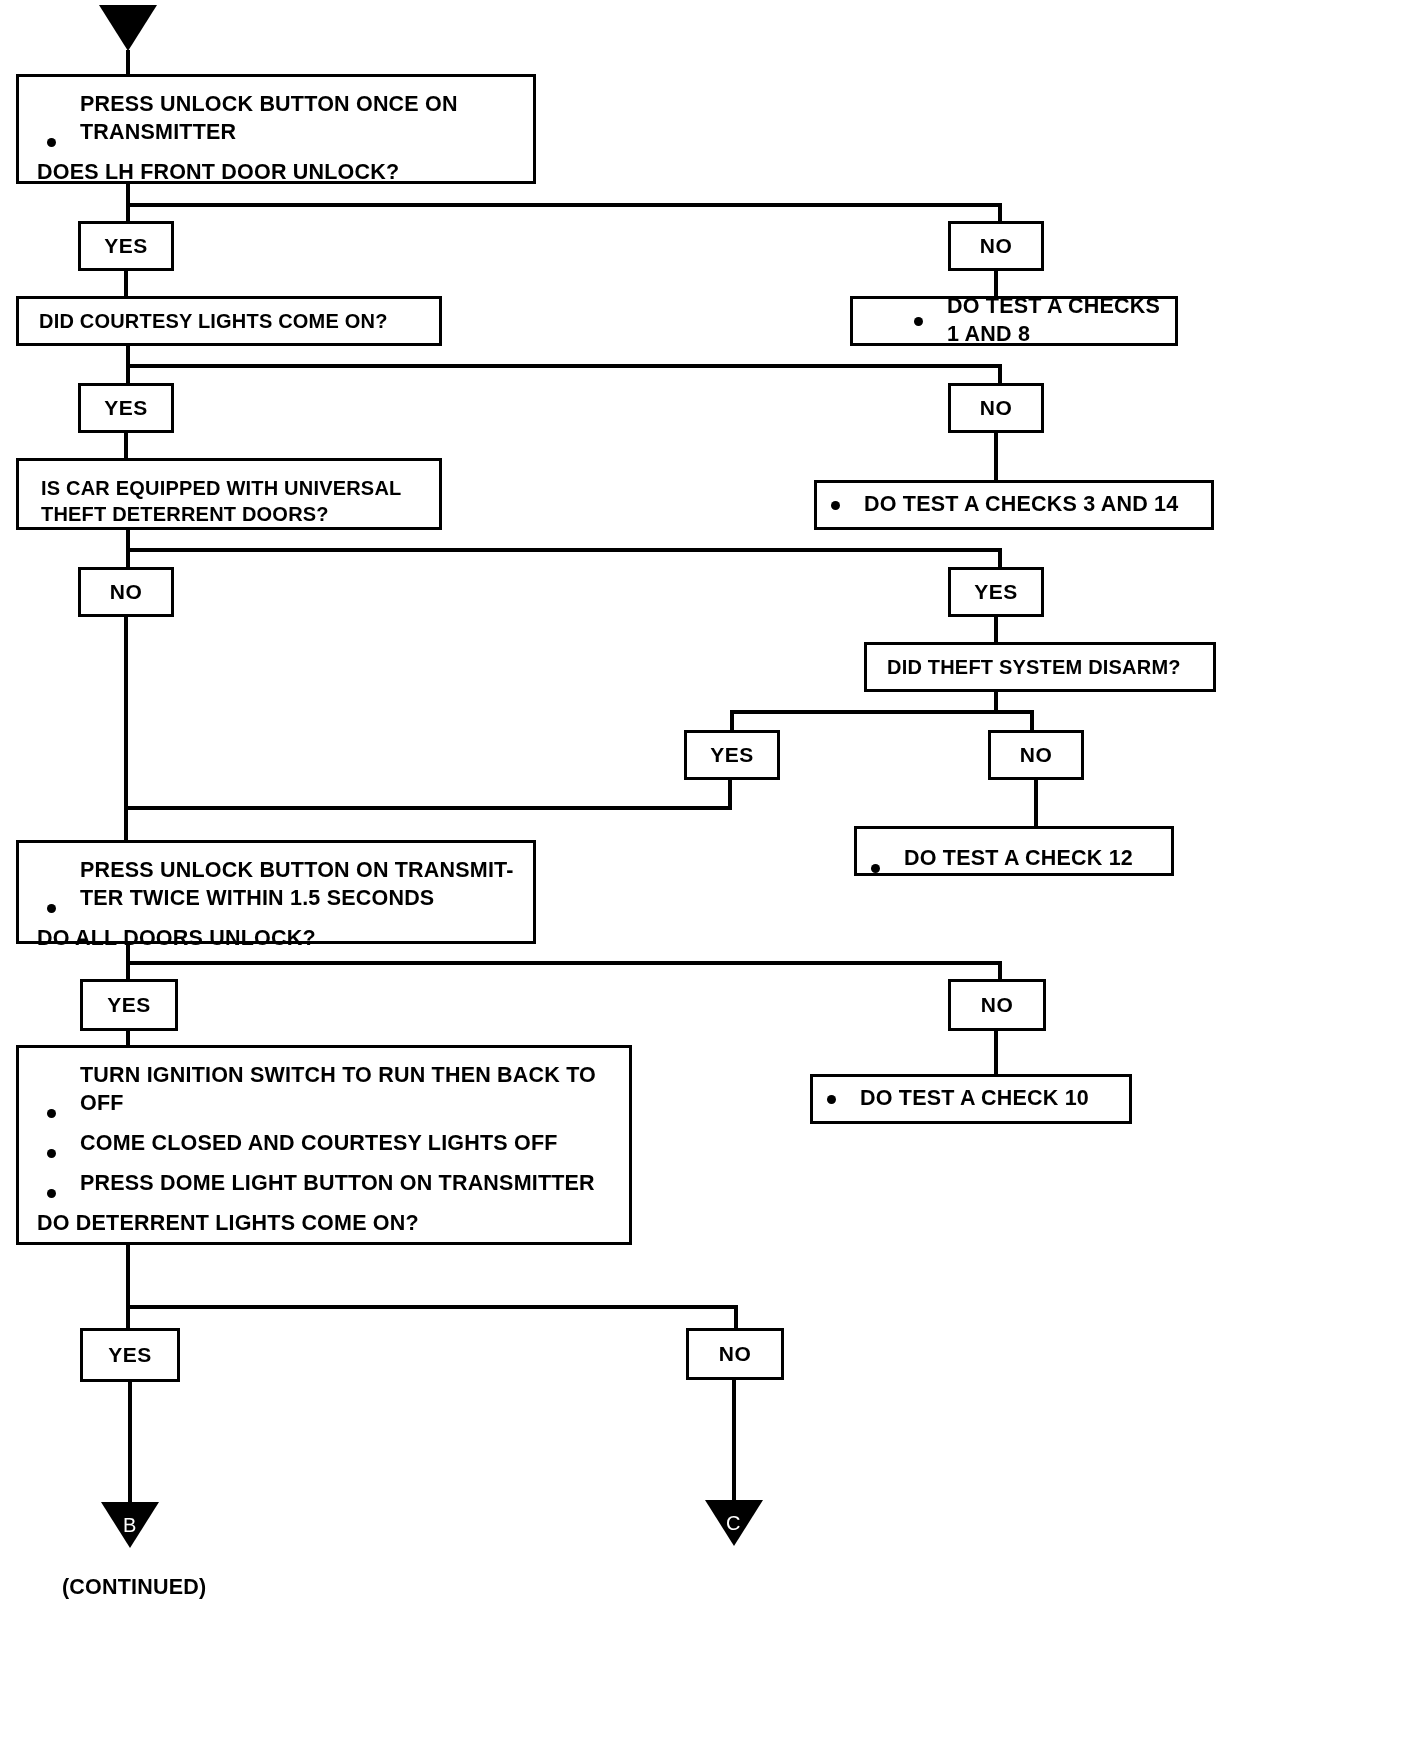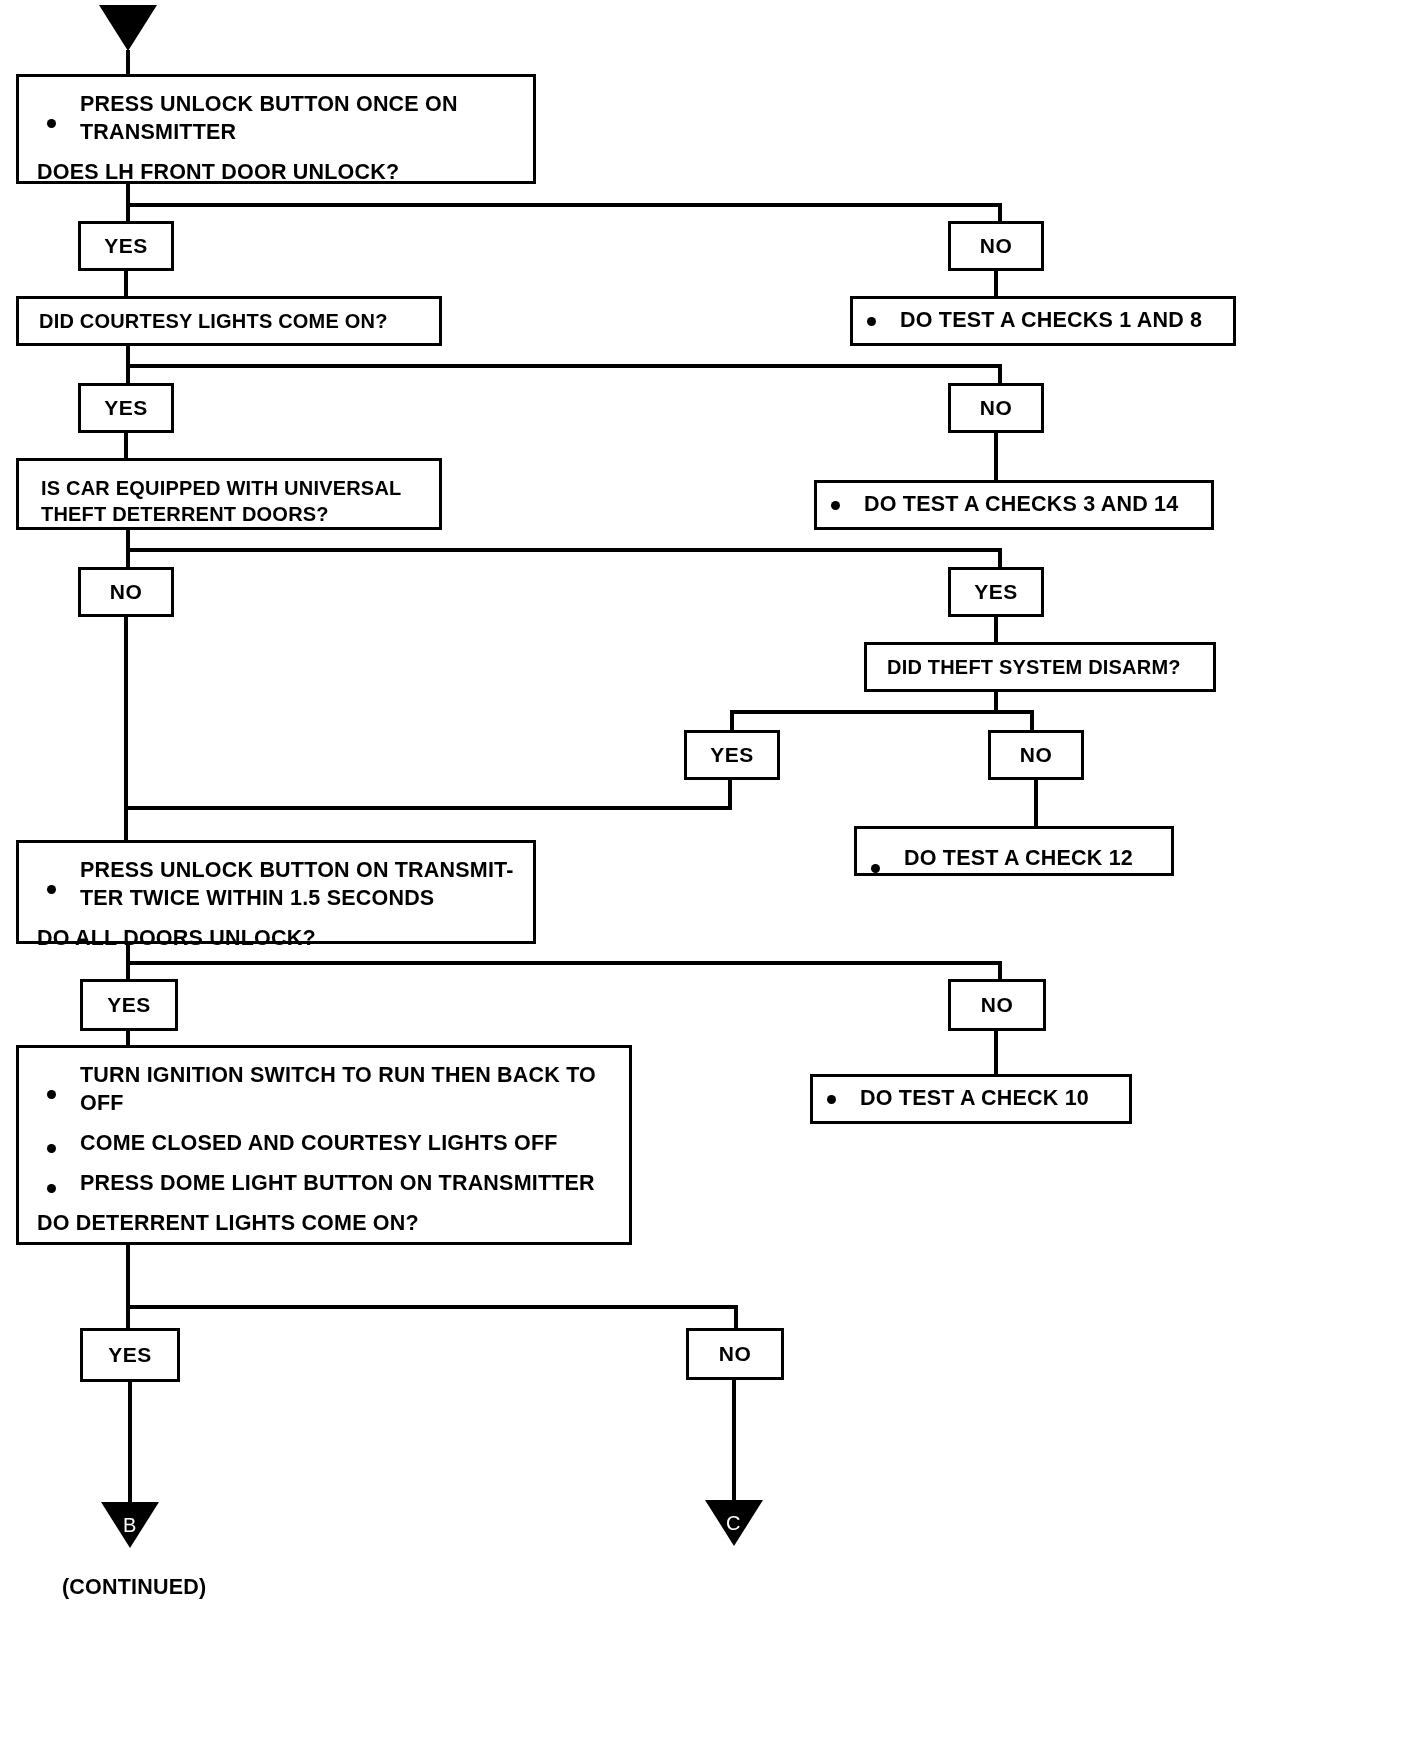--- a/index.html
+++ b/index.html
@@ -36,21 +36,21 @@
   }
   .txt {
     font-size: 20px;
     font-weight: bold;
     letter-spacing: 0.2px;
     line-height: 1.30;
     white-space: pre-line;
   }
   .bullet-row {
     display: flex;
-    align-items: center;
+    align-items: flex-end;
     margin: 0 0 12px 0;
   }
   .bullet-row:last-child { margin-bottom: 0; }
   .bullet-dot {
     flex: 0 0 auto;
     width: 9px;
     height: 9px;
     border-radius: 50%;
     background: #000;
     margin: 9px 24px 0 10px;
@@ -130,21 +130,21 @@
   <div class="box label-box" style="left:78px; top:221px; width:96px; height:50px;">
     <span>YES</span>
   </div>
   <div class="box label-box" style="left:948px; top:221px; width:96px; height:50px;">
     <span>NO</span>
   </div>
 
   <div class="vline" style="left:124px; top:271px; height:27px;"></div>
   <div class="vline" style="left:994px; top:271px; height:27px;"></div>
 
-  <div class="box" style="left:850px; top:296px; width:386px; height:50px;">
+  <div class="box" style="left:850px; top:296px; width:328px; height:50px;padding-left:47px;">
     <div class="bullet-row" style="margin:0; height:100%; align-items:center;">
       <div class="bullet-dot" style="margin:0 24px 0 14px;"></div>
       <div class="bullet-text">DO TEST A CHECKS 1 AND 8</div>
     </div>
   </div>
 
   <div class="box" style="left:16px; top:296px; width:426px; height:50px;">
     <div class="txt" style="padding:0 0 0 20px; height:100%; display:flex; align-items:center;">DID COURTESY LIGHTS COME ON?</div>
   </div>
 

